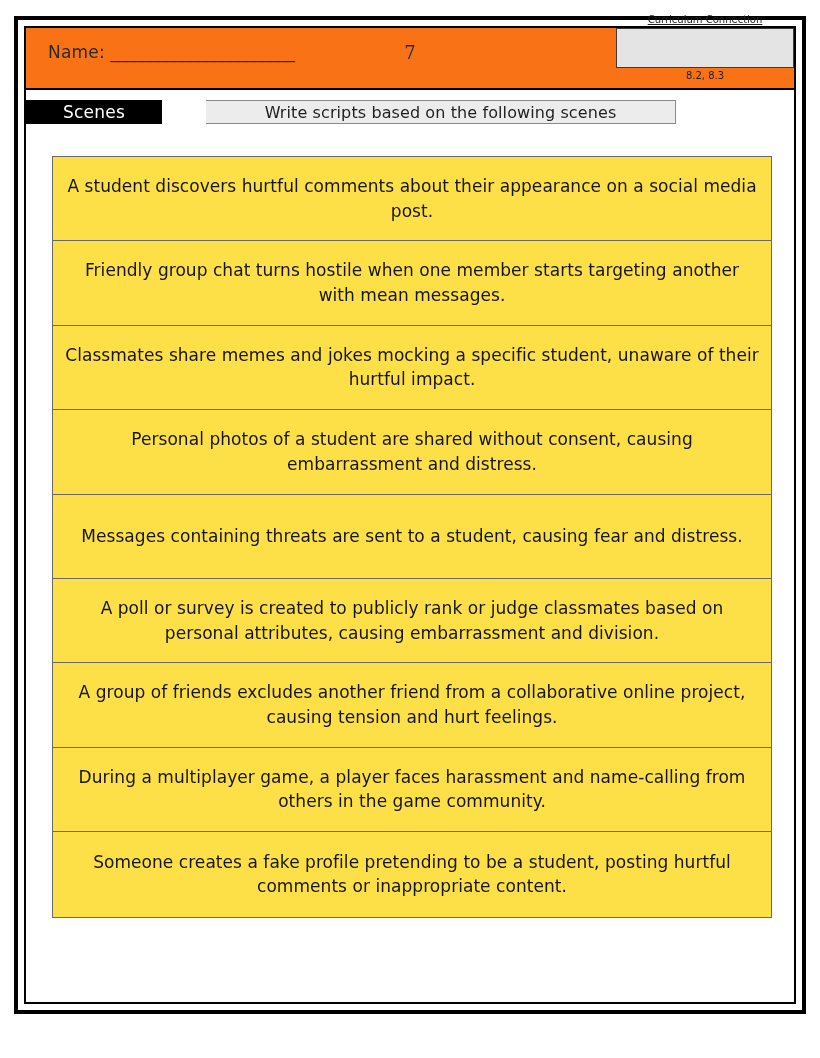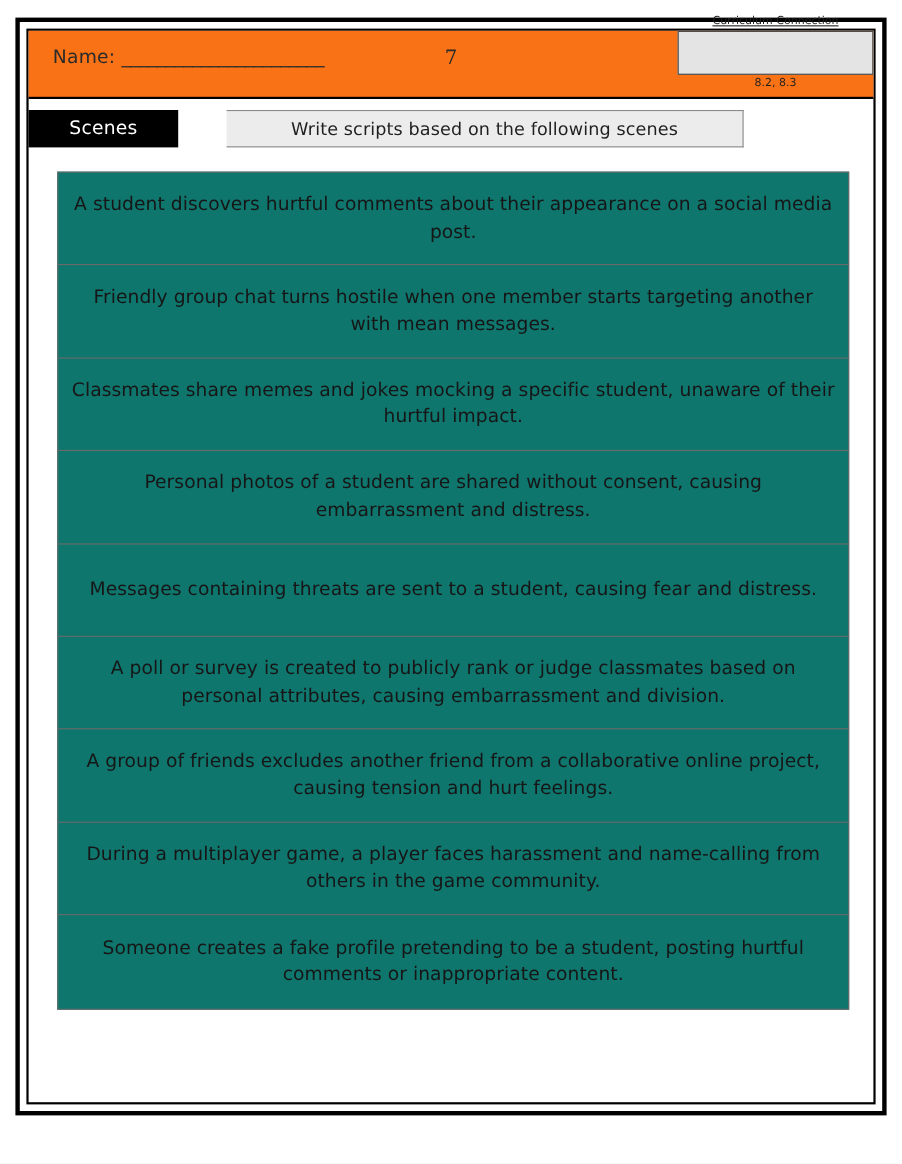--- a/index.html
+++ b/index.html
@@ -93,21 +93,21 @@
   }
   .curriculum-codes {
     font-size: 10px;
     color: #1f1f1f;
     margin-top: 44px;
   }
 
   
   .section-bar {
     position: relative;
-    height: 34px;
+    height: 24px;
     margin-top: 10px;
     display: flex;
     align-items: stretch;
   }
   .section-tab {
     width: 136px;
     background: #000000;
     color: #ffffff;
     font-size: 17px;
     display: flex;
@@ -132,21 +132,21 @@
 
   
   .scenes-table {
     position: absolute;
     left: 26px;
     top: 128px;
     width: 720px;
     box-sizing: border-box;
     border: 1px solid #6a6a6a;
     border-collapse: collapse;
-    background: #0f766e;
+    background: #fde047;
   }
   .scene-row {
     box-sizing: border-box;
     height: 84.4px;
     border-bottom: 1px solid #6a6a6a;
     display: flex;
     align-items: center;
     justify-content: center;
     padding: 0 12px;
   }

